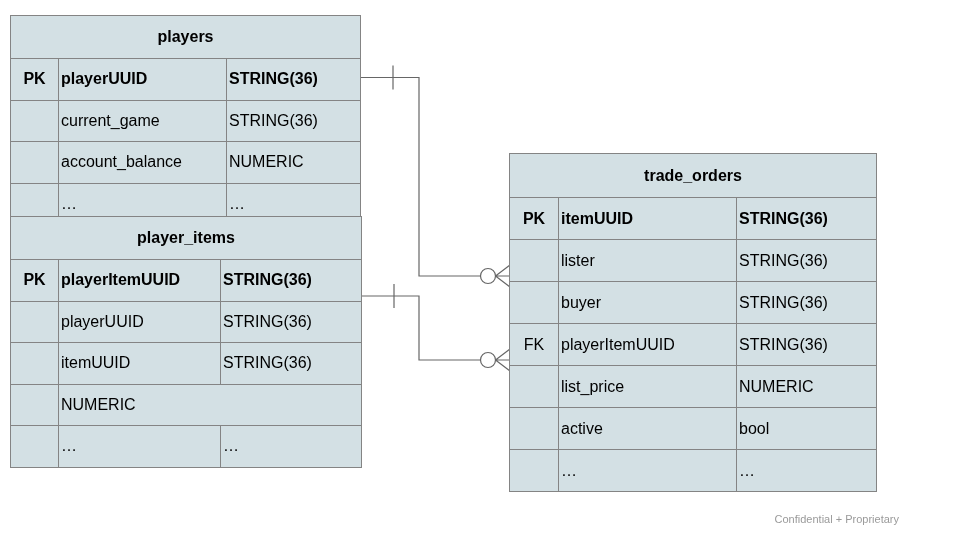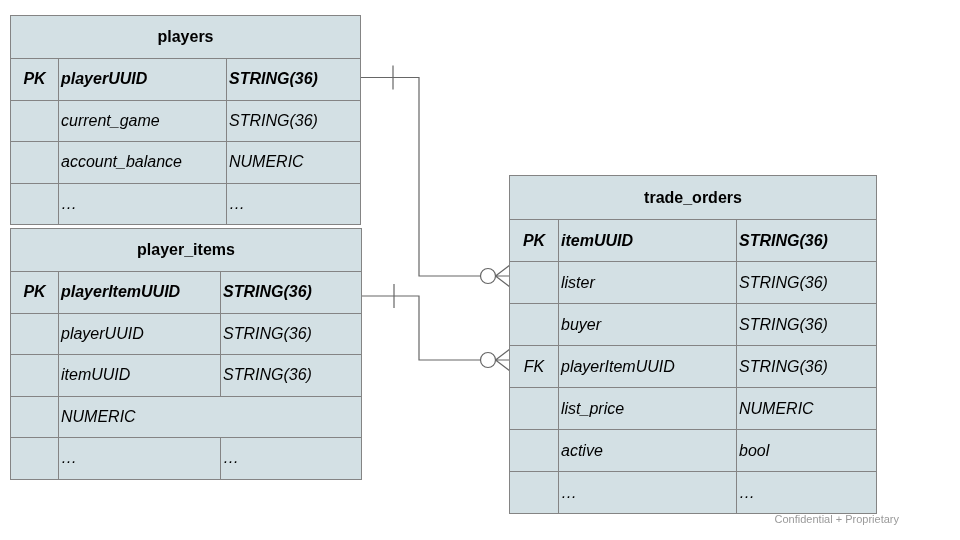--- a/index.html
+++ b/index.html
@@ -31,43 +31,42 @@
     font-size: 16px;
   }
   .thead {
     display: flex; align-items: center; justify-content: center;
     font-weight: bold;
     text-align: center;
   }
   .trow {
     display: grid;
     border-top: 1px solid var(--border);
-    font-style: italic;
   }
   .trow .c {
     display: flex; align-items: center;
     padding: 0 2px;
     overflow: hidden; white-space: nowrap;
   }
   .trow .c.key { justify-content: center; padding: 0 4px; }
   .trow .c + .c { border-left: 1px solid var(--border); }
   .trow.pk { font-weight: bold; }
 
   
   #t-players { left: 10px; top: 15px; width: 351px; }
   #t-players .thead { height: 42px; }
   #t-players .trow { grid-template-columns: 47px 168px 1fr; height: 41.5px; }
 
   
-  #t-player-items { left: 10px; top: 228px; width: 352px; }
+  #t-player-items { left: 10px; top: 216px; width: 352px; }
   #t-player-items .thead { height: 42px; }
   #t-player-items .trow { grid-template-columns: 47px 162px 1fr; height: 41.5px; }
 
   
-  #t-trade-orders { left: 509px; top: 175px; width: 368px; }
+  #t-trade-orders { left: 509px; top: 153px; width: 368px; }
   #t-trade-orders .thead { height: 43px; }
   #t-trade-orders .trow { grid-template-columns: 48px 178px 1fr; height: 42px; }
 
   .brand-logo {
     position: absolute; left: 14px; top: 505px;
     font-size: 19px; color: var(--footer-gray);
     letter-spacing: -0.3px;
     margin-top: 44px;
   }
   .confidential-note {

